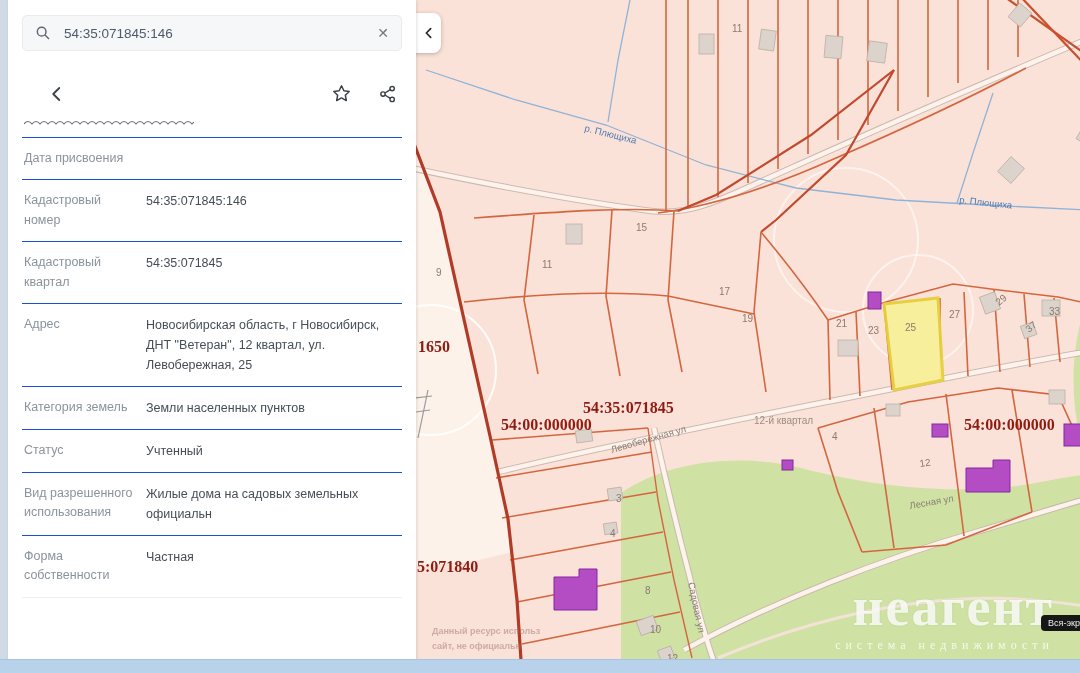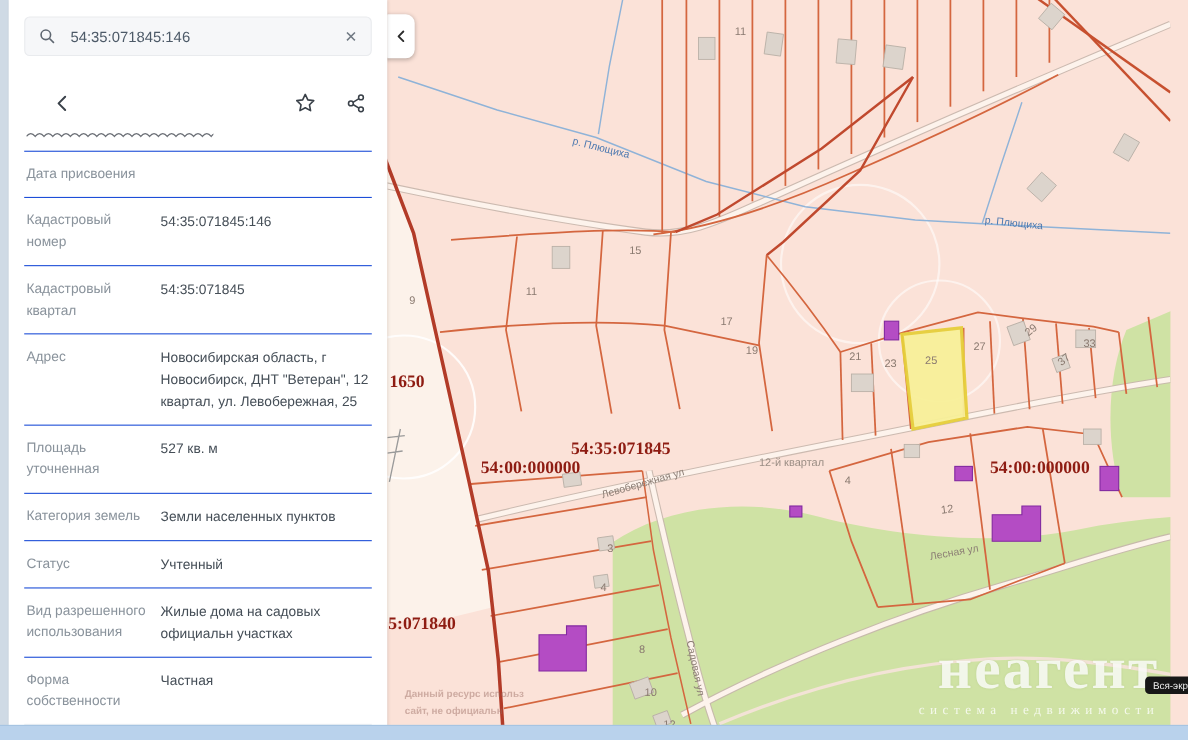--- a/index.html
+++ b/index.html
@@ -3,21 +3,21 @@
 <meta charset="utf-8">
 <style>
   html,body{margin:0;padding:0;}
   body{
     width:1080px;height:673px;overflow:hidden;display:flex;
     font-family:"Liberation Sans",sans-serif;background:#fff;position:relative;
   }
   
   .edge-strip{width:8px;height:673px;background:#cfdae5;flex:0 0 auto;}
   
-  .sidebar{width:344px;height:673px;background:#fff;flex:0 0 auto;position:relative;overflow:hidden;
+  .sidebar{width:408px;height:673px;background:#fff;flex:0 0 auto;position:relative;overflow:hidden;
     box-shadow:1px 0 3px rgba(0,0,0,.12);z-index:5;}
   .searchbar{margin:15px 14px 0 14px;height:34px;background:#f6f7f9;border:1px solid #e9ebee;border-radius:5px;
     display:flex;align-items:center;padding:0 10px;}
   .searchbar input{border:none;background:transparent;outline:none;flex:1;font-size:13.5px;color:#4d5a68;
     font-family:"Liberation Sans",sans-serif;margin-left:9px;}
   .icon-btn{background:none;border:none;cursor:pointer;padding:2px;display:flex;align-items:center;color:#6b7480;}
   .actions{display:flex;align-items:center;margin:30px 16px 8px 16px;}
   .actions .spacer{flex:1;}
   .actions .icon-btn{margin-left:22px;}
   .rows{margin:0 14px;}
@@ -108,34 +108,30 @@
       </div>
       <div class="drow">
         <div class="dlabel">Кадастровый квартал</div>
         <div class="dvalue">54:35:071845</div>
       </div>
       <div class="drow">
         <div class="dlabel">Адрес</div>
         <div class="dvalue">Новосибирская область, г Новосибирск, ДНТ "Ветеран", 12 квартал, ул. Левобережная, 25</div>
       </div>
       <div class="drow">
-        <div class="dlabel">Площадь уточненная</div>
-        <div class="dvalue">527 кв. м</div>
-      </div>
-      <div class="drow">
         <div class="dlabel">Категория земель</div>
         <div class="dvalue">Земли населенных пунктов</div>
       </div>
       <div class="drow">
         <div class="dlabel">Статус</div>
         <div class="dvalue">Учтенный</div>
       </div>
       <div class="drow">
         <div class="dlabel">Вид разрешенного использования</div>
-        <div class="dvalue">Жилые дома на садовых официальн участках</div>
+        <div class="dvalue">Жилые дома на садовых земельных официальн</div>
       </div>
       <div class="drow">
         <div class="dlabel">Форма собственности</div>
         <div class="dvalue">Частная</div>
       </div>
     </div>
 </div>
 
 <div class="map">
   <svg width="712" height="673" viewBox="0 0 712 673">

